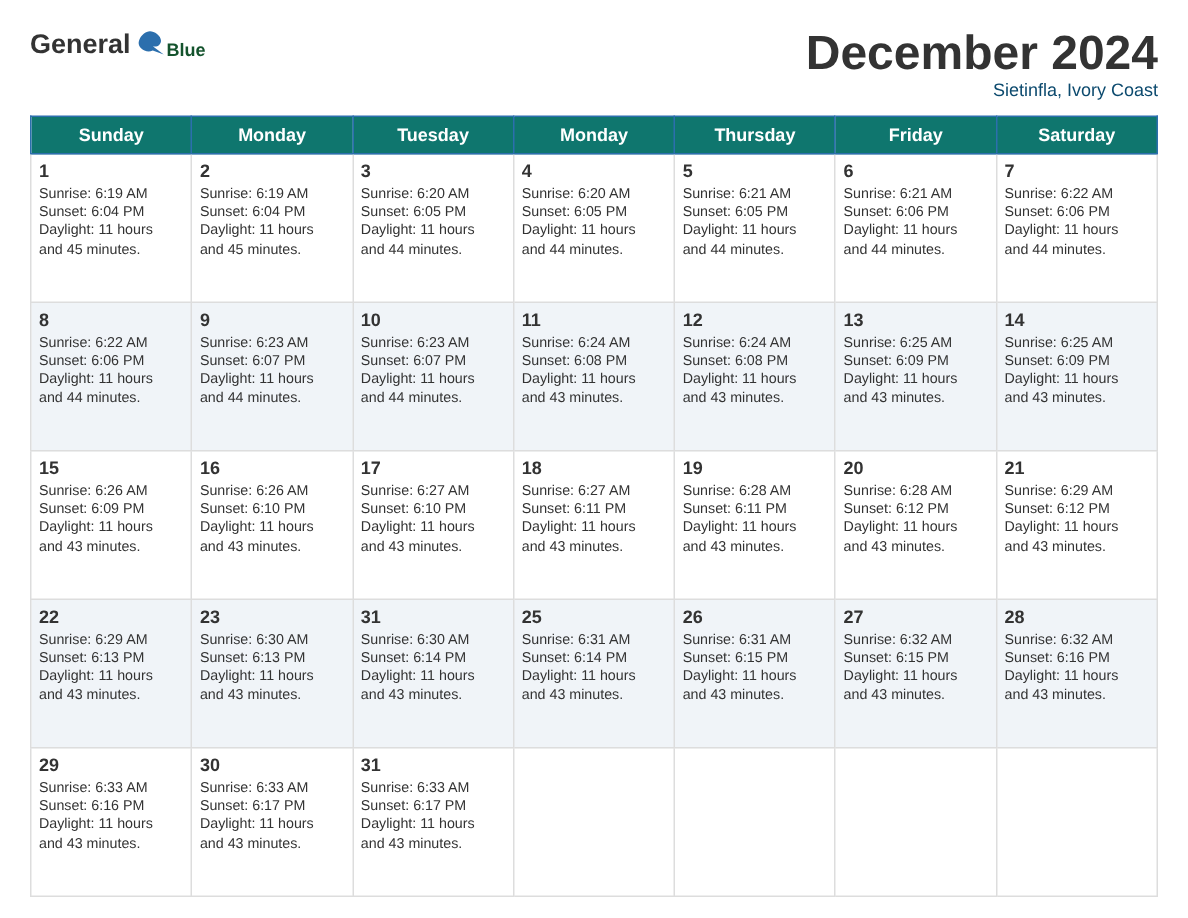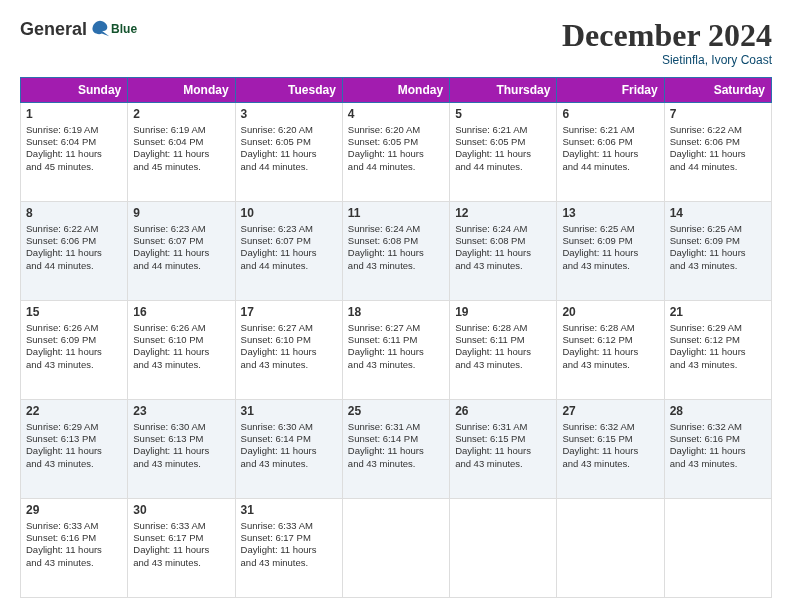--- a/index.html
+++ b/index.html
@@ -23,21 +23,21 @@
       align-items: flex-start;
       margin-bottom: 10px;
     }
     .logo {
       display: flex;
       flex-direction: column;
       align-items: flex-start;
     }
     .logo-text {
       display: flex;
-      align-items: center;
+      align-items: flex-end;
     }
     .logo-general {
       font-size: 18px;
       font-weight: bold;
       color: #333;
     }
     .logo-blue {
       font-size: 12px;
       font-weight: bold;
       color: #14532d;
@@ -48,38 +48,37 @@
       margin-left: 2px;
     }
     .title-block {
       text-align: right;
     }
     .month-title {
       font-size: 32px;
       font-weight: bold;
       color: #333;
       line-height: 1.1;
-      font-family: Liberation Serif, serif;
     }
     .location {
       font-size: 12px;
       color: #0c4a6e;
     }
     .calendar {
       width: 100%;
       border-collapse: collapse;
       flex: 1;
     }
     .calendar th {
-      background-color: #a21caf;
+      background-color: #0f766e;
       color: #fff;
       font-size: 12px;
       font-weight: bold;
       padding: 5px 6px;
-      text-align: right;
+      text-align: center;
       border: 1px solid #2c6fad;
       margin-top: 28px;
     }
     .calendar td {
       vertical-align: top;
       padding: 4px 5px;
       font-size: 9.5px;
       color: #333;
       border: 1px solid #ddd;
       width: 14.28%;

